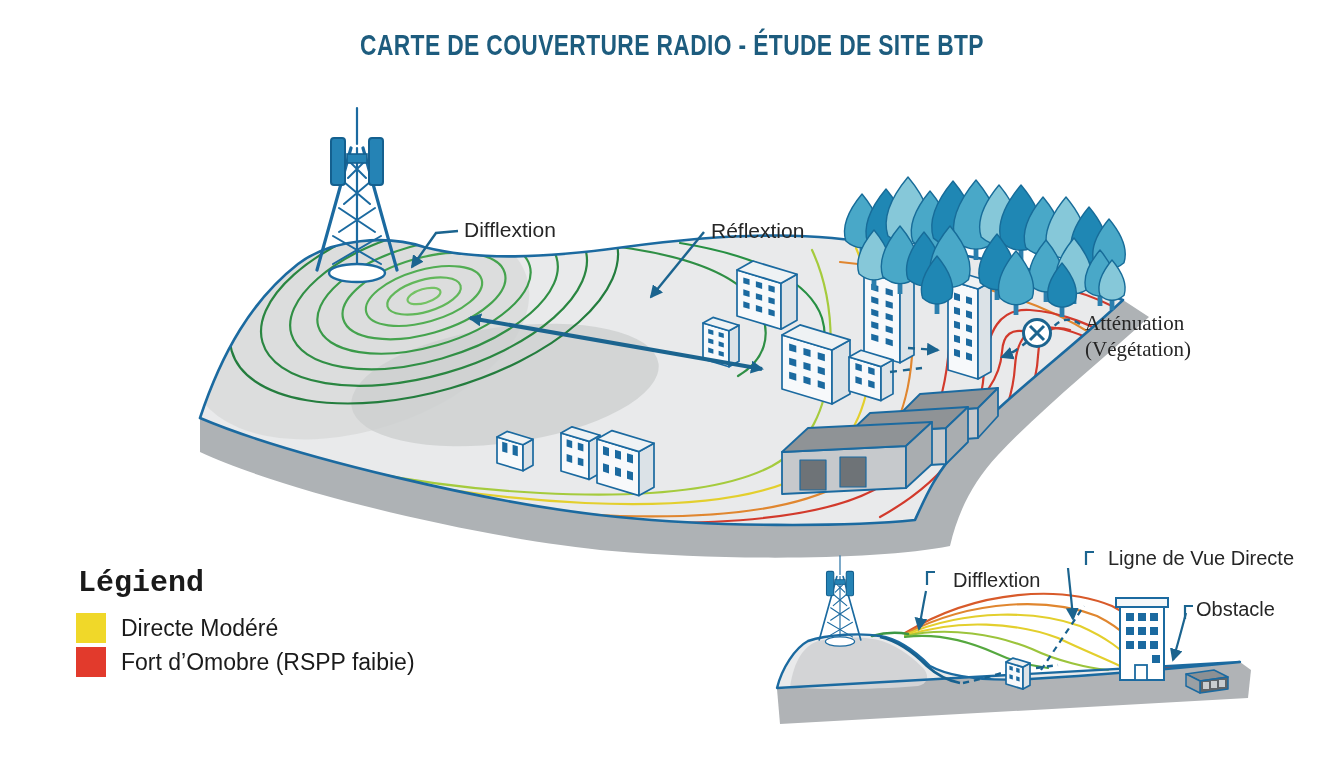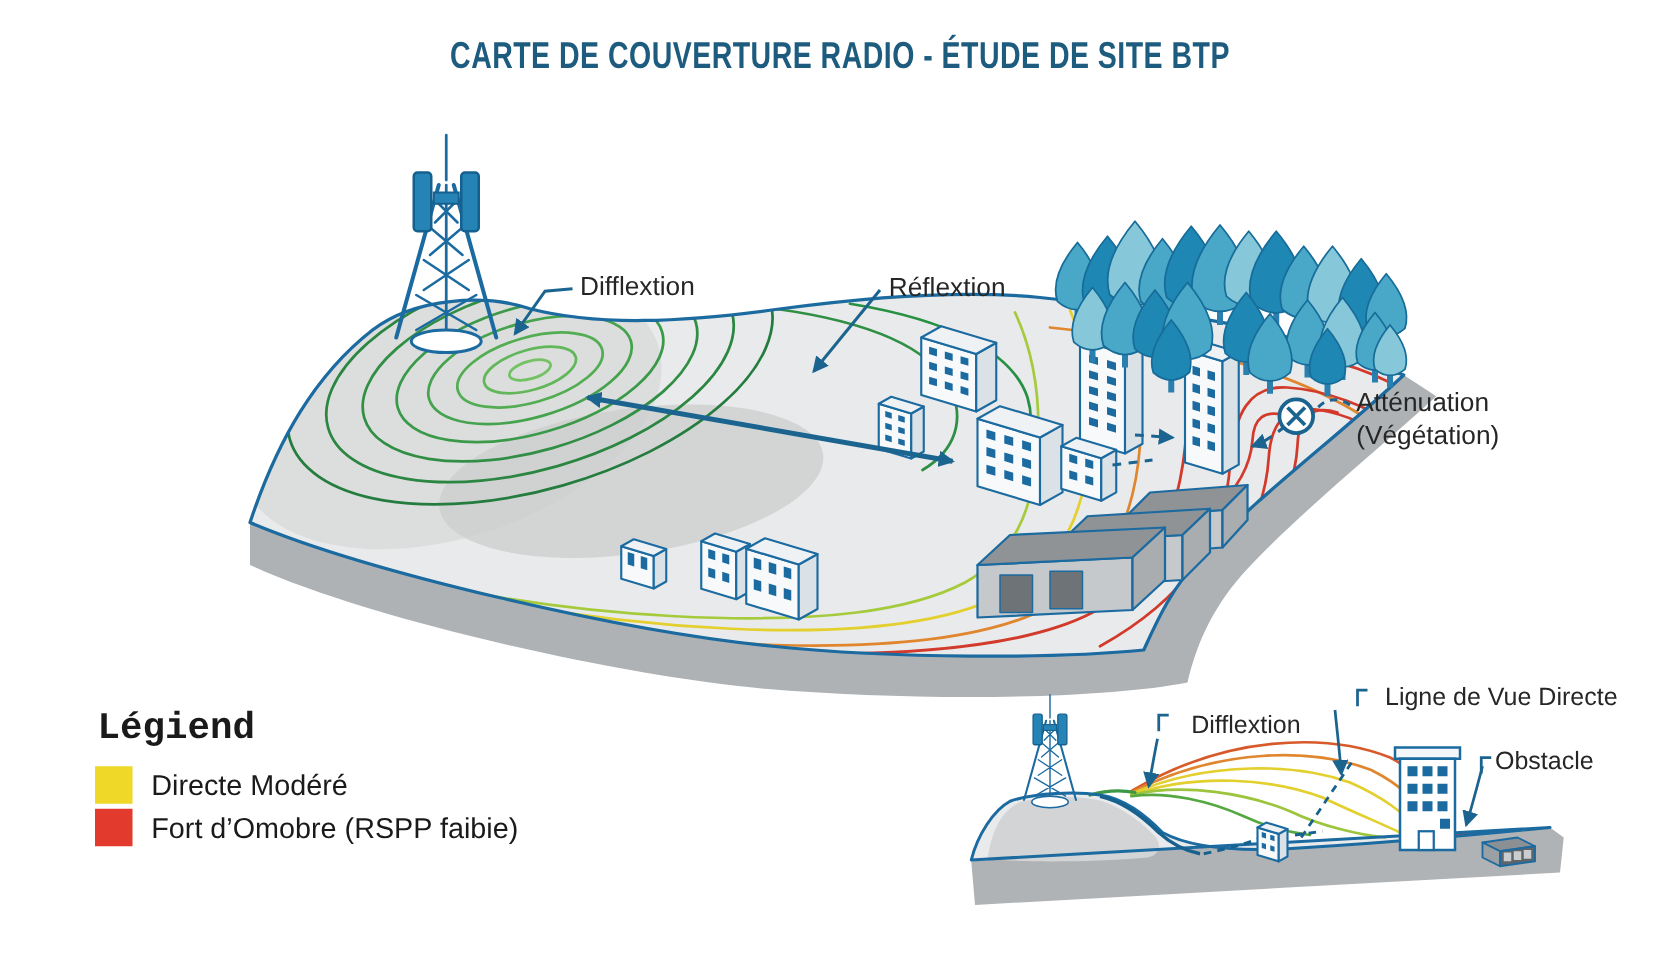--- a/index.html
+++ b/index.html
@@ -6,21 +6,21 @@
   body{width:1344px;height:768px;overflow:hidden;font-family:"Liberation Sans",sans-serif;position:relative;}
   .stage{position:absolute;left:0;top:0;width:1344px;height:768px;border-radius:32px;}
   svg.scene{position:absolute;left:0;top:0;}
   .title{position:absolute;top:28px;left:0;width:1344px;text-align:center;
          font-size:30px;font-weight:700;color:#1d5c7e;letter-spacing:.5px;
          transform:scaleX(.76);}
   .lbl{position:absolute;color:#262626;font-size:21px;line-height:26px;white-space:nowrap;}
   .lbl.small{font-size:20px;line-height:24px;}
   .lbl-diffraction{left:464px;top:217px;}
   .lbl-reflection{left:711px;top:218px;}
-  .lbl-attenuation{left:1085px;top:310px;}
+  .lbl-attenuation{left:1085px;top:310px;font-family:Liberation Serif, serif;}
   .lbl-difflextion{left:937px;top:568px;margin-left:16px;}
   .lbl-los{left:1096px;top:546px;margin-left:12px;}
   .lbl-obstacle{left:1196px;top:597px;}
   .legend{position:absolute;left:76px;top:566px;}
   .legend-title{font-size:30px;font-weight:700;color:#1a1a1a;margin:0 0 13px 2px;font-family:Liberation Mono, monospace;}
   .legend-row{display:flex;align-items:center;height:30px;margin-bottom:4px;}
   .swatch{width:30px;height:30px;margin-right:15px;flex:0 0 auto;}
   .legend-label{font-size:23px;color:#1a1a1a;white-space:nowrap;}
 </style>
 </head>

